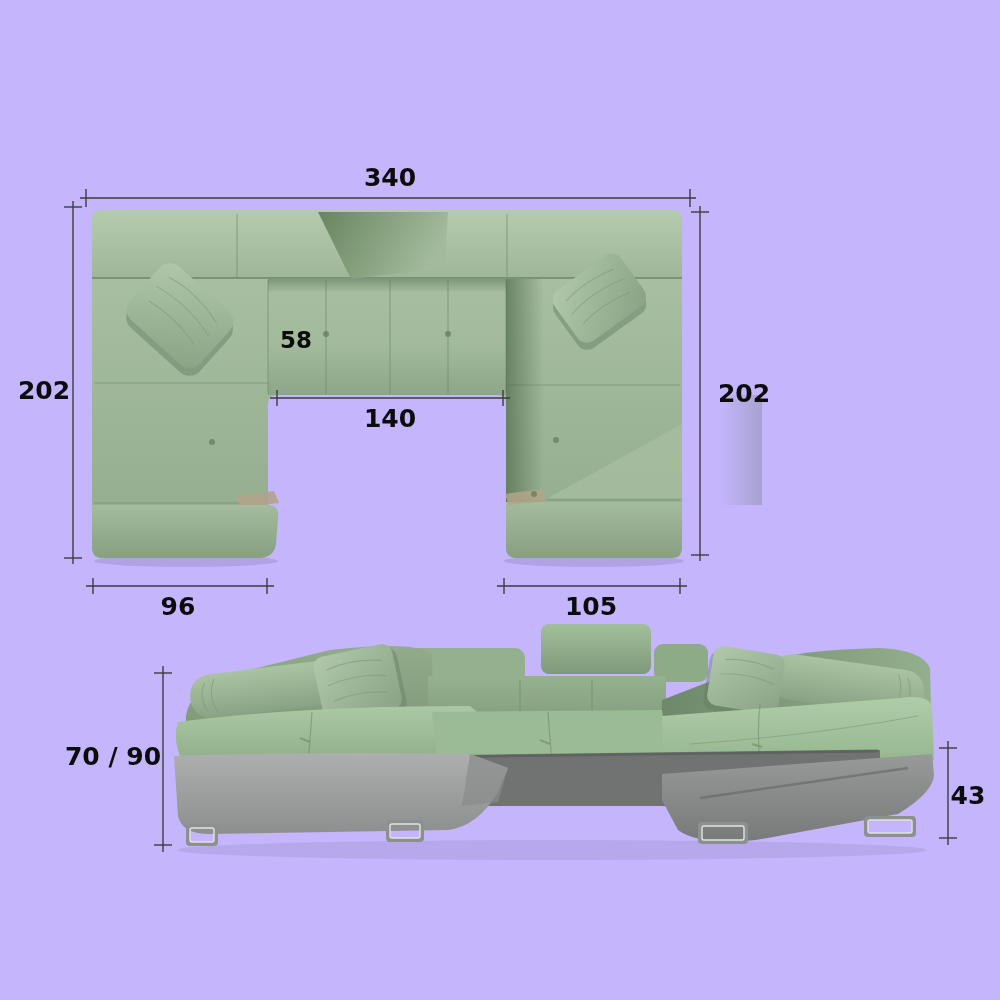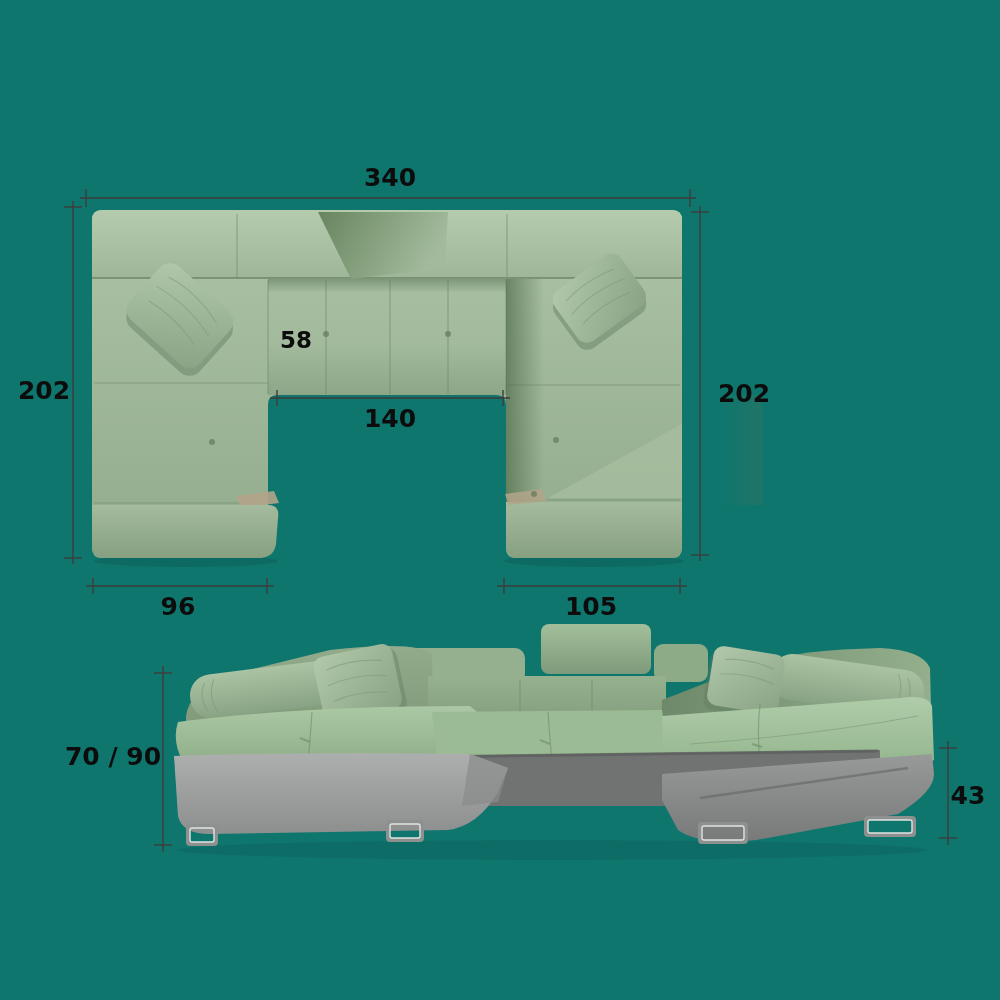--- a/index.html
+++ b/index.html
@@ -1,16 +1,16 @@
 <!DOCTYPE html>
 <html><head>
 <meta charset="utf-8">
 <style>
   html,body{margin:0;padding:0;background:#ffffff;}
-  .stage{position:relative;width:1000px;height:1000px;background:#0f766e;overflow:hidden;
+  .stage{position:relative;width:1000px;height:1000px;background:#c4b5fd;overflow:hidden;
          font-family:"DejaVu Sans","Liberation Sans",sans-serif;}
   svg{display:block;}
   .dim-line{stroke:#3d3d3d;stroke-width:1.4;fill:none;}
   .dim-tick{stroke:#3d3d3d;stroke-width:1.4;fill:none;}
   .dim-label{fill:#0c0c0c;font-weight:700;font-size:25px;
              font-family:"DejaVu Sans","Liberation Sans",sans-serif;}
   .dim-label.small{font-size:23px;}
   .seam{stroke:#6c8868;stroke-opacity:.55;stroke-width:1.2;fill:none;}
   .seamdark{stroke:#55704f;stroke-opacity:.7;stroke-width:1.4;fill:none;}
   .crease{stroke:#7d997a;stroke-opacity:.6;stroke-width:1.1;fill:none;}

